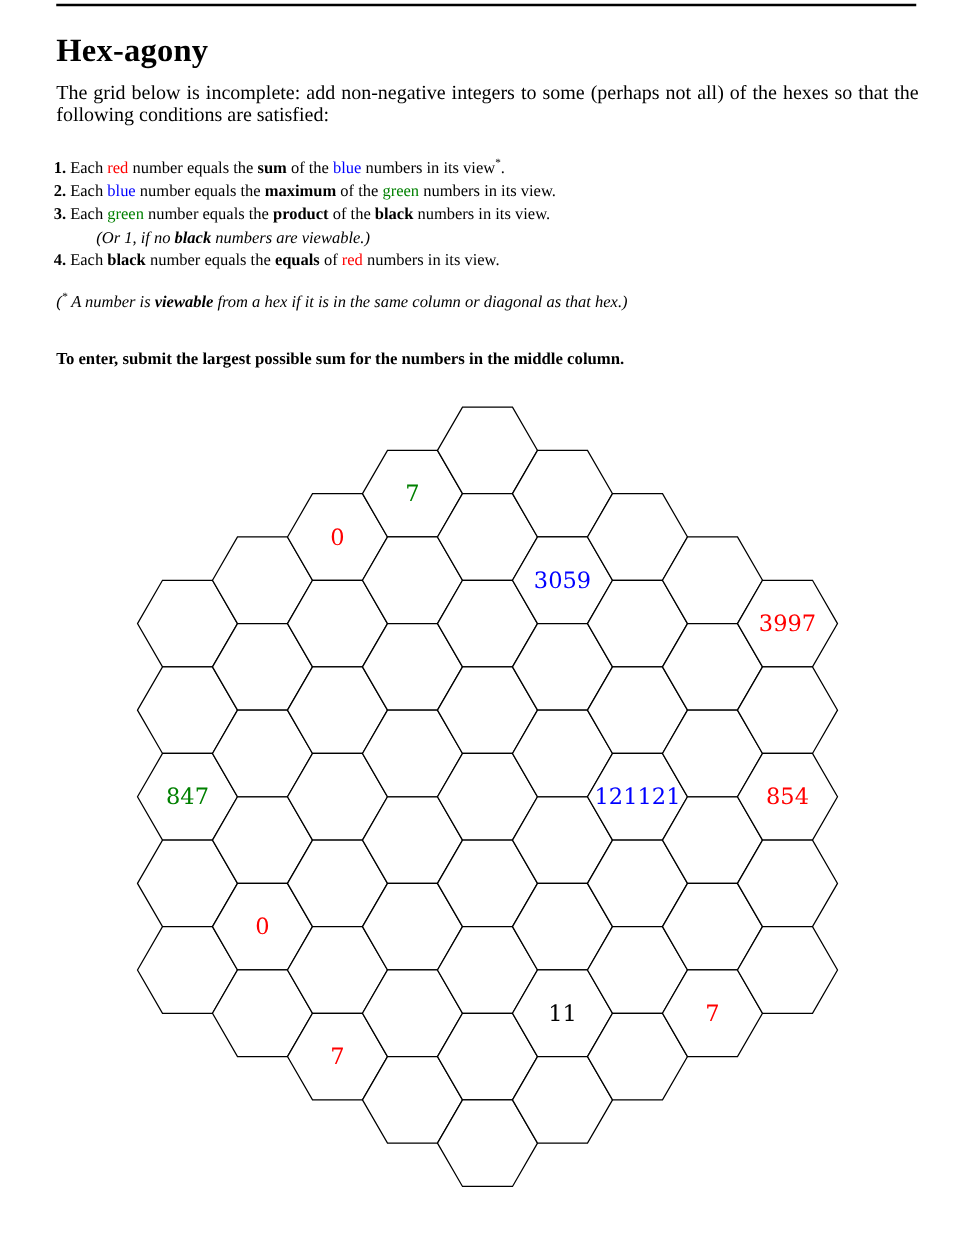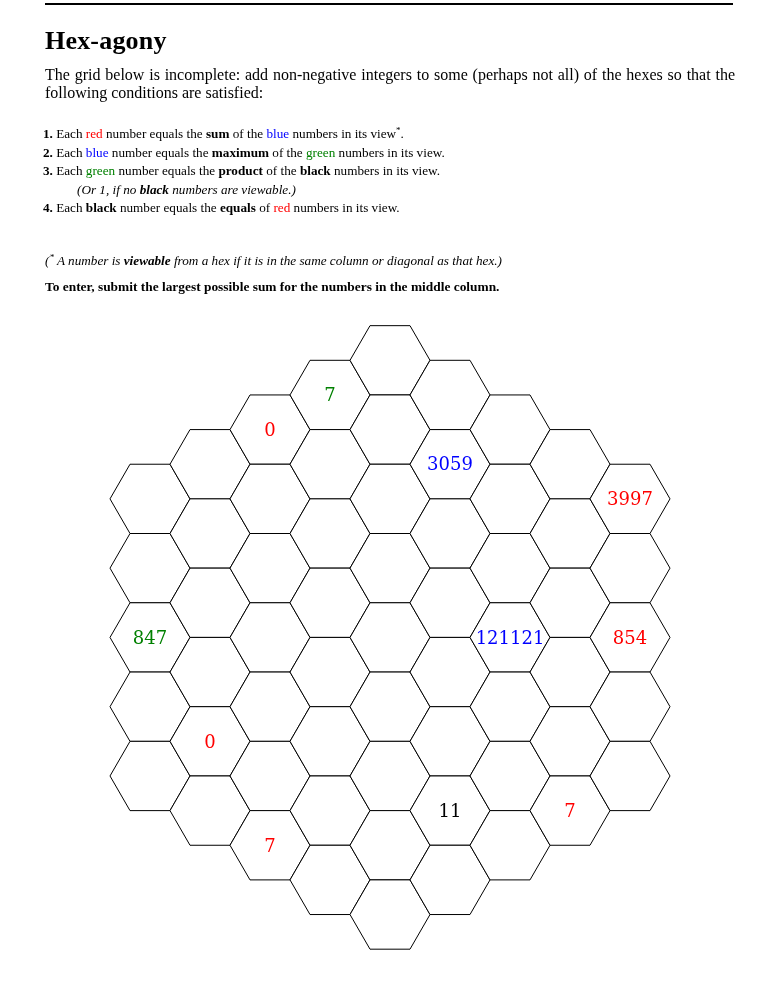--- a/index.html
+++ b/index.html
@@ -6,21 +6,21 @@
   body{
     width:779px;height:997px;background:#ffffff;color:#000;
     font-family:"Liberation Serif", serif;position:relative;overflow:hidden;
   }
   .abs{position:absolute;}
   #top-rule{left:45px;top:3px;width:688px;height:2px;background:#000;}
   #page-title{left:45px;top:26px;font-size:26px;font-weight:bold;letter-spacing:.2px;}
   #intro{left:45px;top:66px;width:690px;font-size:16px;line-height:18px;text-align:justify;}
   #rules{left:43px;top:121px;width:710px;font-size:13.2px;line-height:18.4px;}
   .rule-sub{padding-left:34px;}
-  #footnote{left:45px;top:252px;width:700px;font-size:13.2px;font-style:italic;}
+  #footnote{left:45px;top:232px;width:700px;font-size:13.2px;font-style:italic;}
   #submit{left:45px;top:279px;width:700px;font-size:13.4px;font-weight:bold;}
   #hexgrid-svg{left:0;top:0;display:block;}
   #hexgrid-svg polygon{fill:#ffffff;stroke:#000000;stroke-width:1;}
   #hexgrid-svg text{
     font-family:"DejaVu Serif", serif;font-size:18px;
     text-anchor:middle;
   }
   sup{font-size:9px;}
 </style>
 </head>

